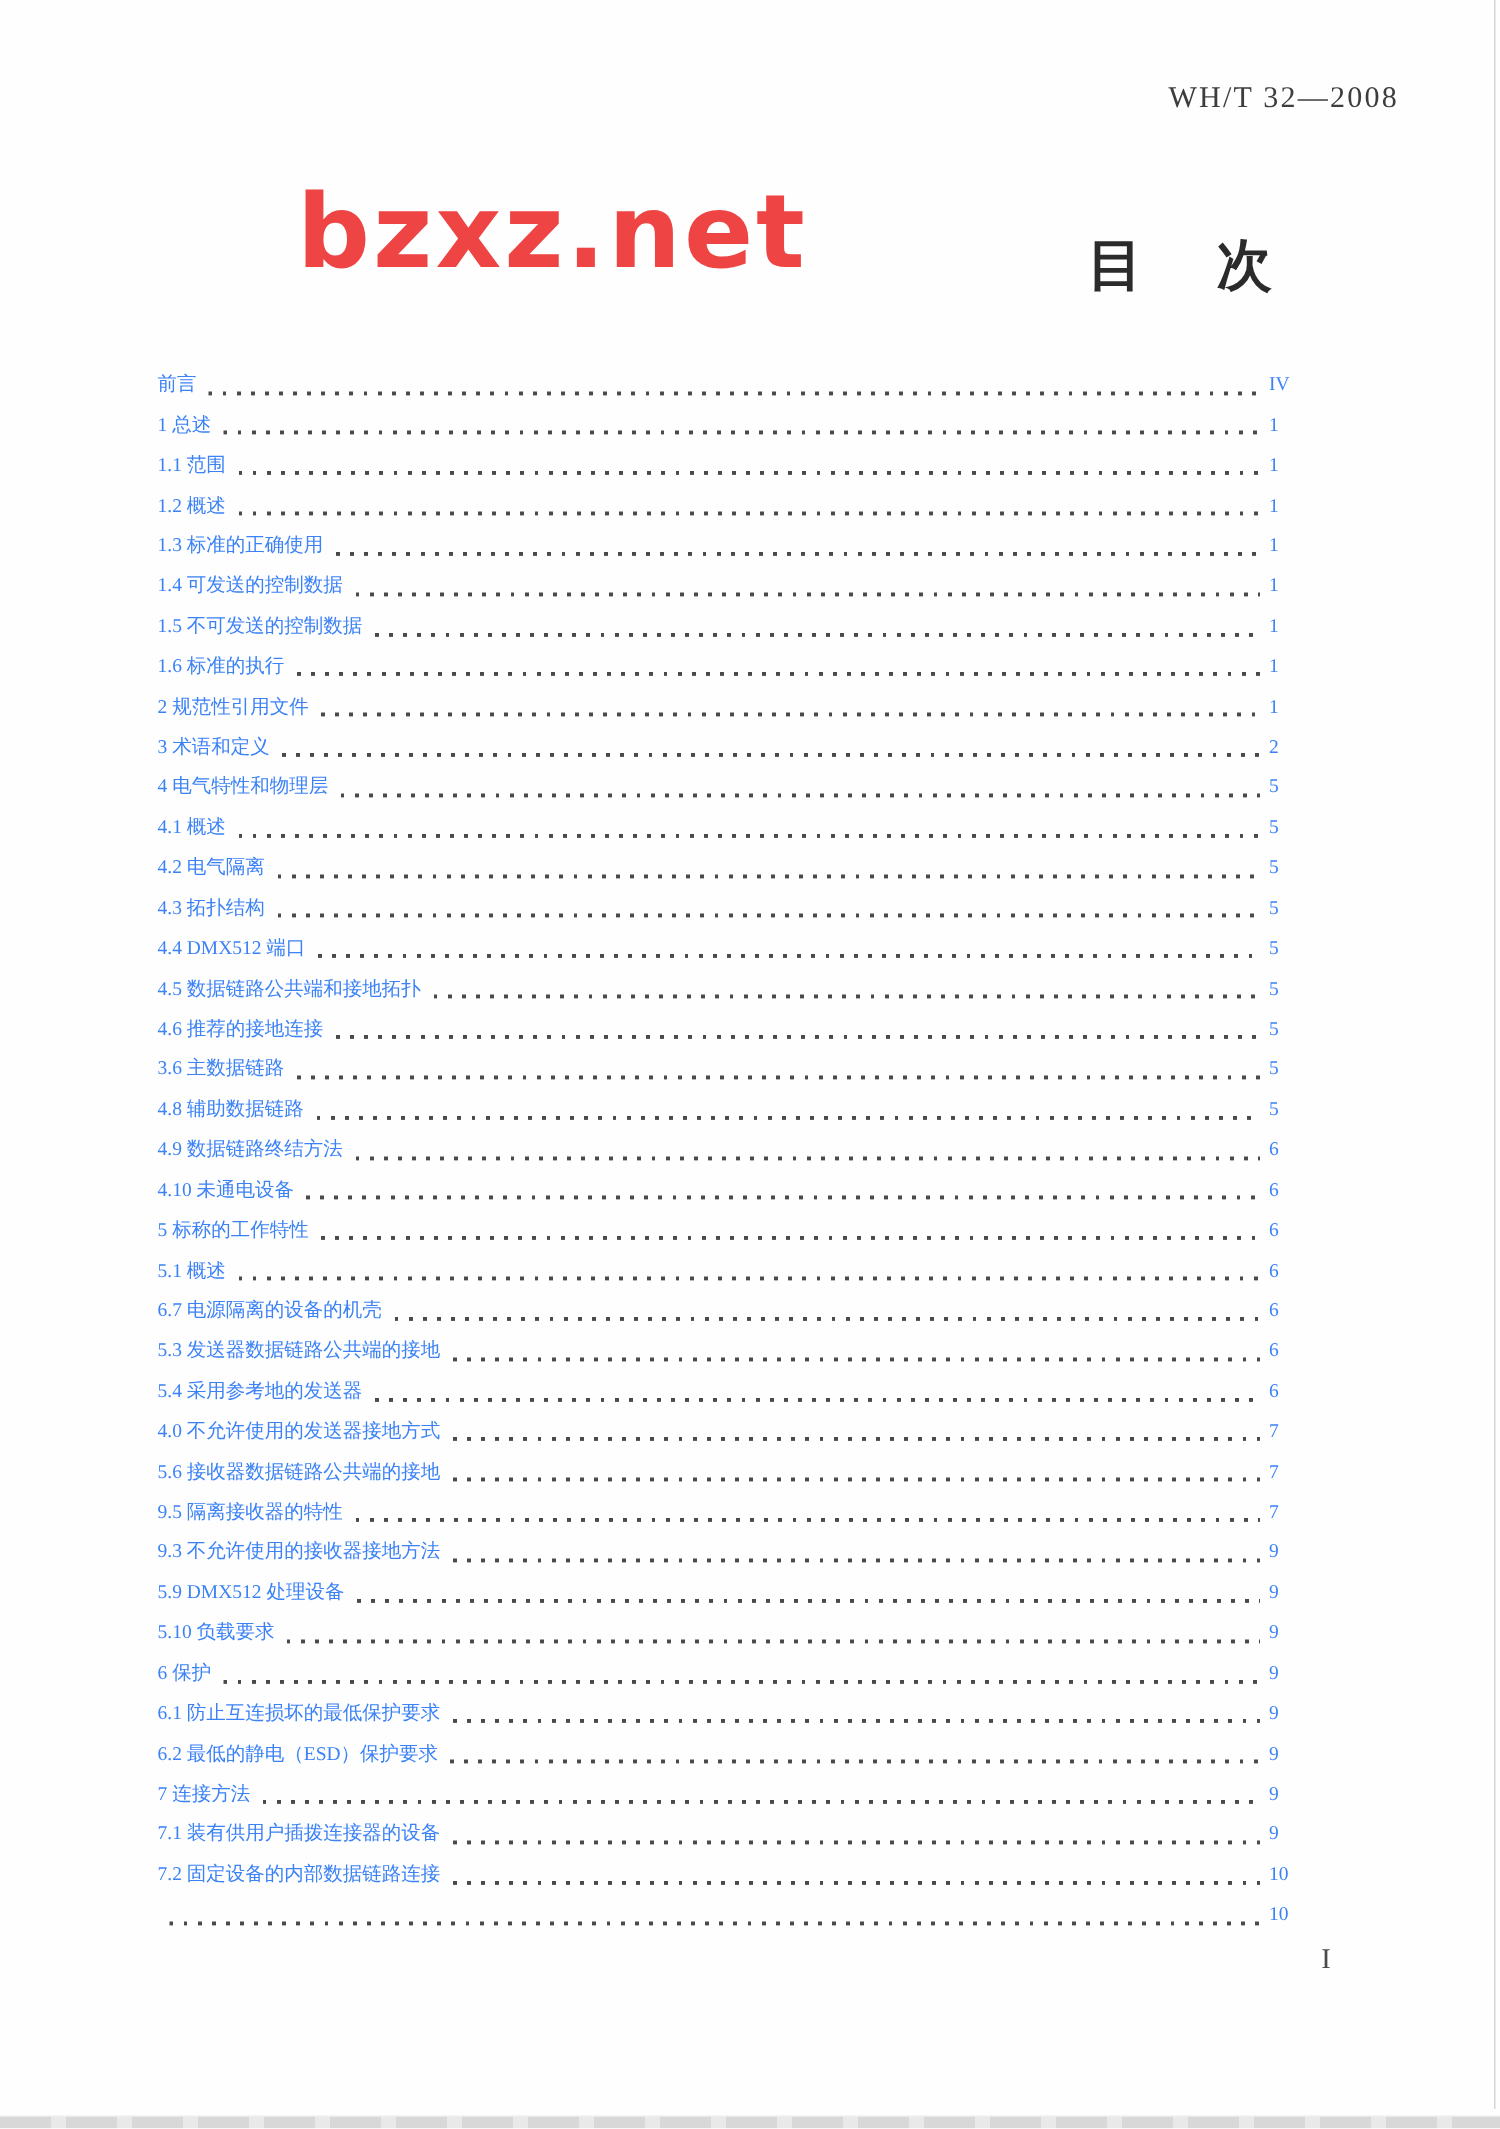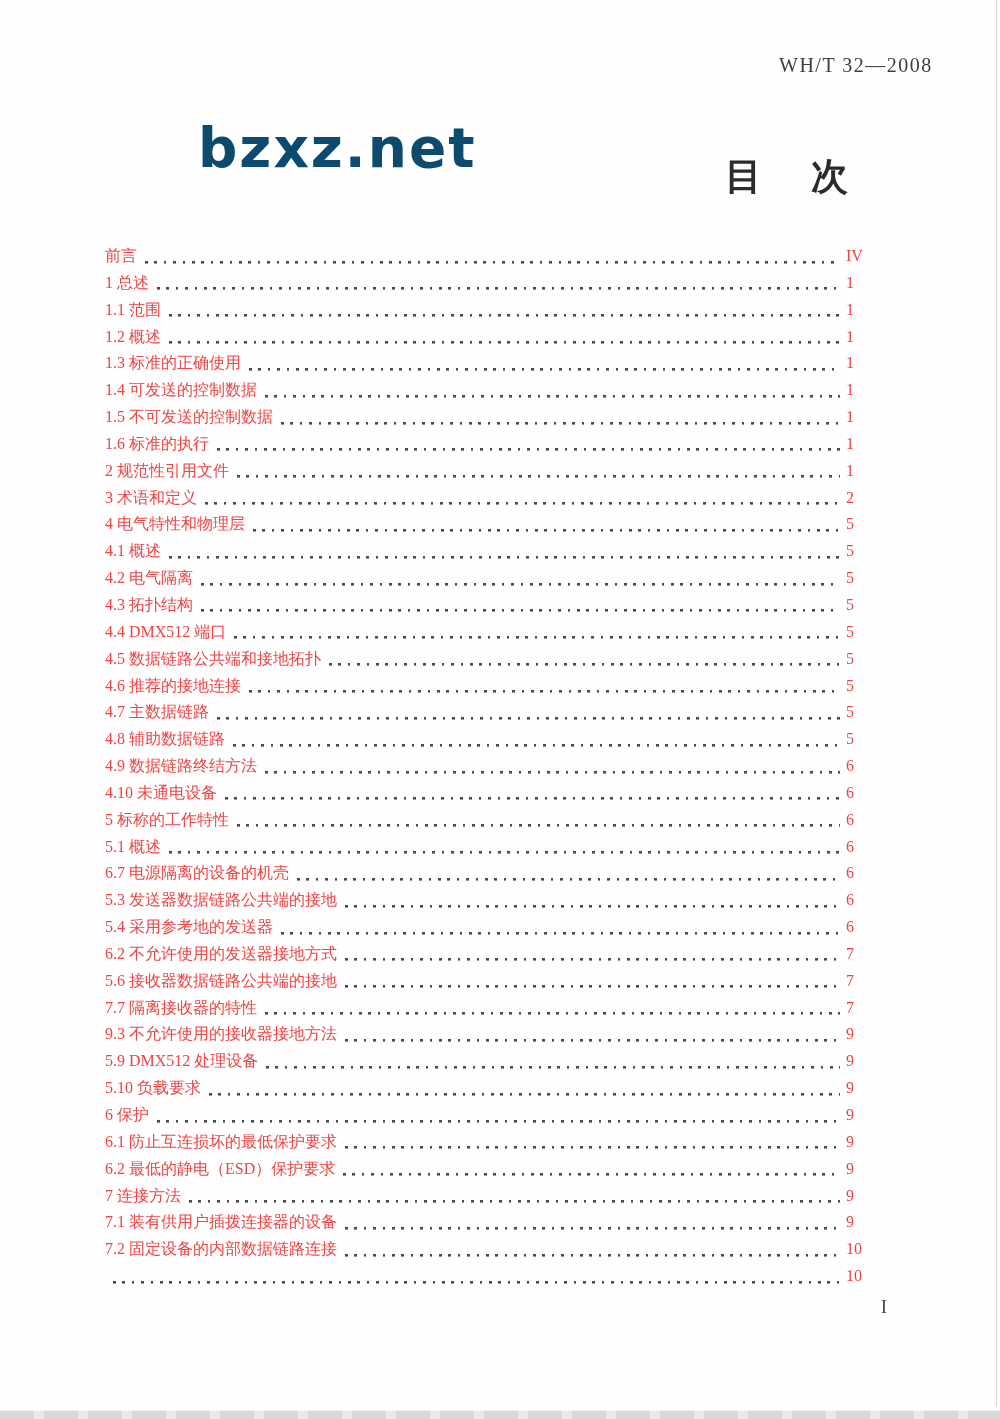--- a/index.html
+++ b/index.html
@@ -24,23 +24,23 @@
     letter-spacing: 1.5px;
     color: #3d3d3d;
     white-space: nowrap;
   }
   .watermark {
     position: absolute;
     top: 116px;
     left: 198px;
     font-family: "DejaVu Sans", "Liberation Sans", sans-serif;
     font-weight: bold;
-    font-size: 55px;
+    font-size: 68px;
     letter-spacing: 2px;
-    color: #0c4a6e;
+    color: #ef4444;
     user-select: none;
     white-space: nowrap;
   }
   .doc-title {
     position: absolute;
     top: 148px;
     left: 105px;
     width: 745px;
     margin: 4px;
     text-align: right;
@@ -53,22 +53,22 @@
     position: absolute;
     left: 105px;
     top: 243px;
     width: 767px;
   }
   .toc-row {
     display: flex;
     align-items: baseline;
     height: 26.85px;
     line-height: 26.85px;
-    font-size: 16px;
-    color: #ef4444;
+    font-size: 13px;
+    color: #3b82f6;
   }
   .toc-label {
     white-space: nowrap;
   }
   .toc-leader {
     flex: 1;
     align-self: stretch;
     margin-left: 8px;
     margin-right: 6px;
     background-image: repeating-linear-gradient(to right, #4a4a4a 0 2.6px, transparent 2.6px 9.4px);
@@ -200,21 +200,21 @@
     <span class="toc-label">4.5 数据链路公共端和接地拓扑</span>
     <span class="toc-leader"></span>
     <span class="toc-page">5</span>
   </div>
       <div class="toc-row">
     <span class="toc-label">4.6 推荐的接地连接</span>
     <span class="toc-leader"></span>
     <span class="toc-page">5</span>
   </div>
       <div class="toc-row">
-    <span class="toc-label">4.7 主数据链路</span>
+    <span class="toc-label">3.6 主数据链路</span>
     <span class="toc-leader"></span>
     <span class="toc-page">5</span>
   </div>
       <div class="toc-row">
     <span class="toc-label">4.8 辅助数据链路</span>
     <span class="toc-leader"></span>
     <span class="toc-page">5</span>
   </div>
       <div class="toc-row">
     <span class="toc-label">4.9 数据链路终结方法</span>
@@ -245,31 +245,31 @@
     <span class="toc-label">5.3 发送器数据链路公共端的接地</span>
     <span class="toc-leader"></span>
     <span class="toc-page">6</span>
   </div>
       <div class="toc-row">
     <span class="toc-label">5.4 采用参考地的发送器</span>
     <span class="toc-leader"></span>
     <span class="toc-page">6</span>
   </div>
       <div class="toc-row">
-    <span class="toc-label">6.2 不允许使用的发送器接地方式</span>
+    <span class="toc-label">4.0 不允许使用的发送器接地方式</span>
     <span class="toc-leader"></span>
     <span class="toc-page">7</span>
   </div>
       <div class="toc-row">
     <span class="toc-label">5.6 接收器数据链路公共端的接地</span>
     <span class="toc-leader"></span>
     <span class="toc-page">7</span>
   </div>
       <div class="toc-row">
-    <span class="toc-label">7.7 隔离接收器的特性</span>
+    <span class="toc-label">9.5 隔离接收器的特性</span>
     <span class="toc-leader"></span>
     <span class="toc-page">7</span>
   </div>
       <div class="toc-row">
     <span class="toc-label">9.3 不允许使用的接收器接地方法</span>
     <span class="toc-leader"></span>
     <span class="toc-page">9</span>
   </div>
       <div class="toc-row">
     <span class="toc-label">5.9 DMX512 处理设备</span>

